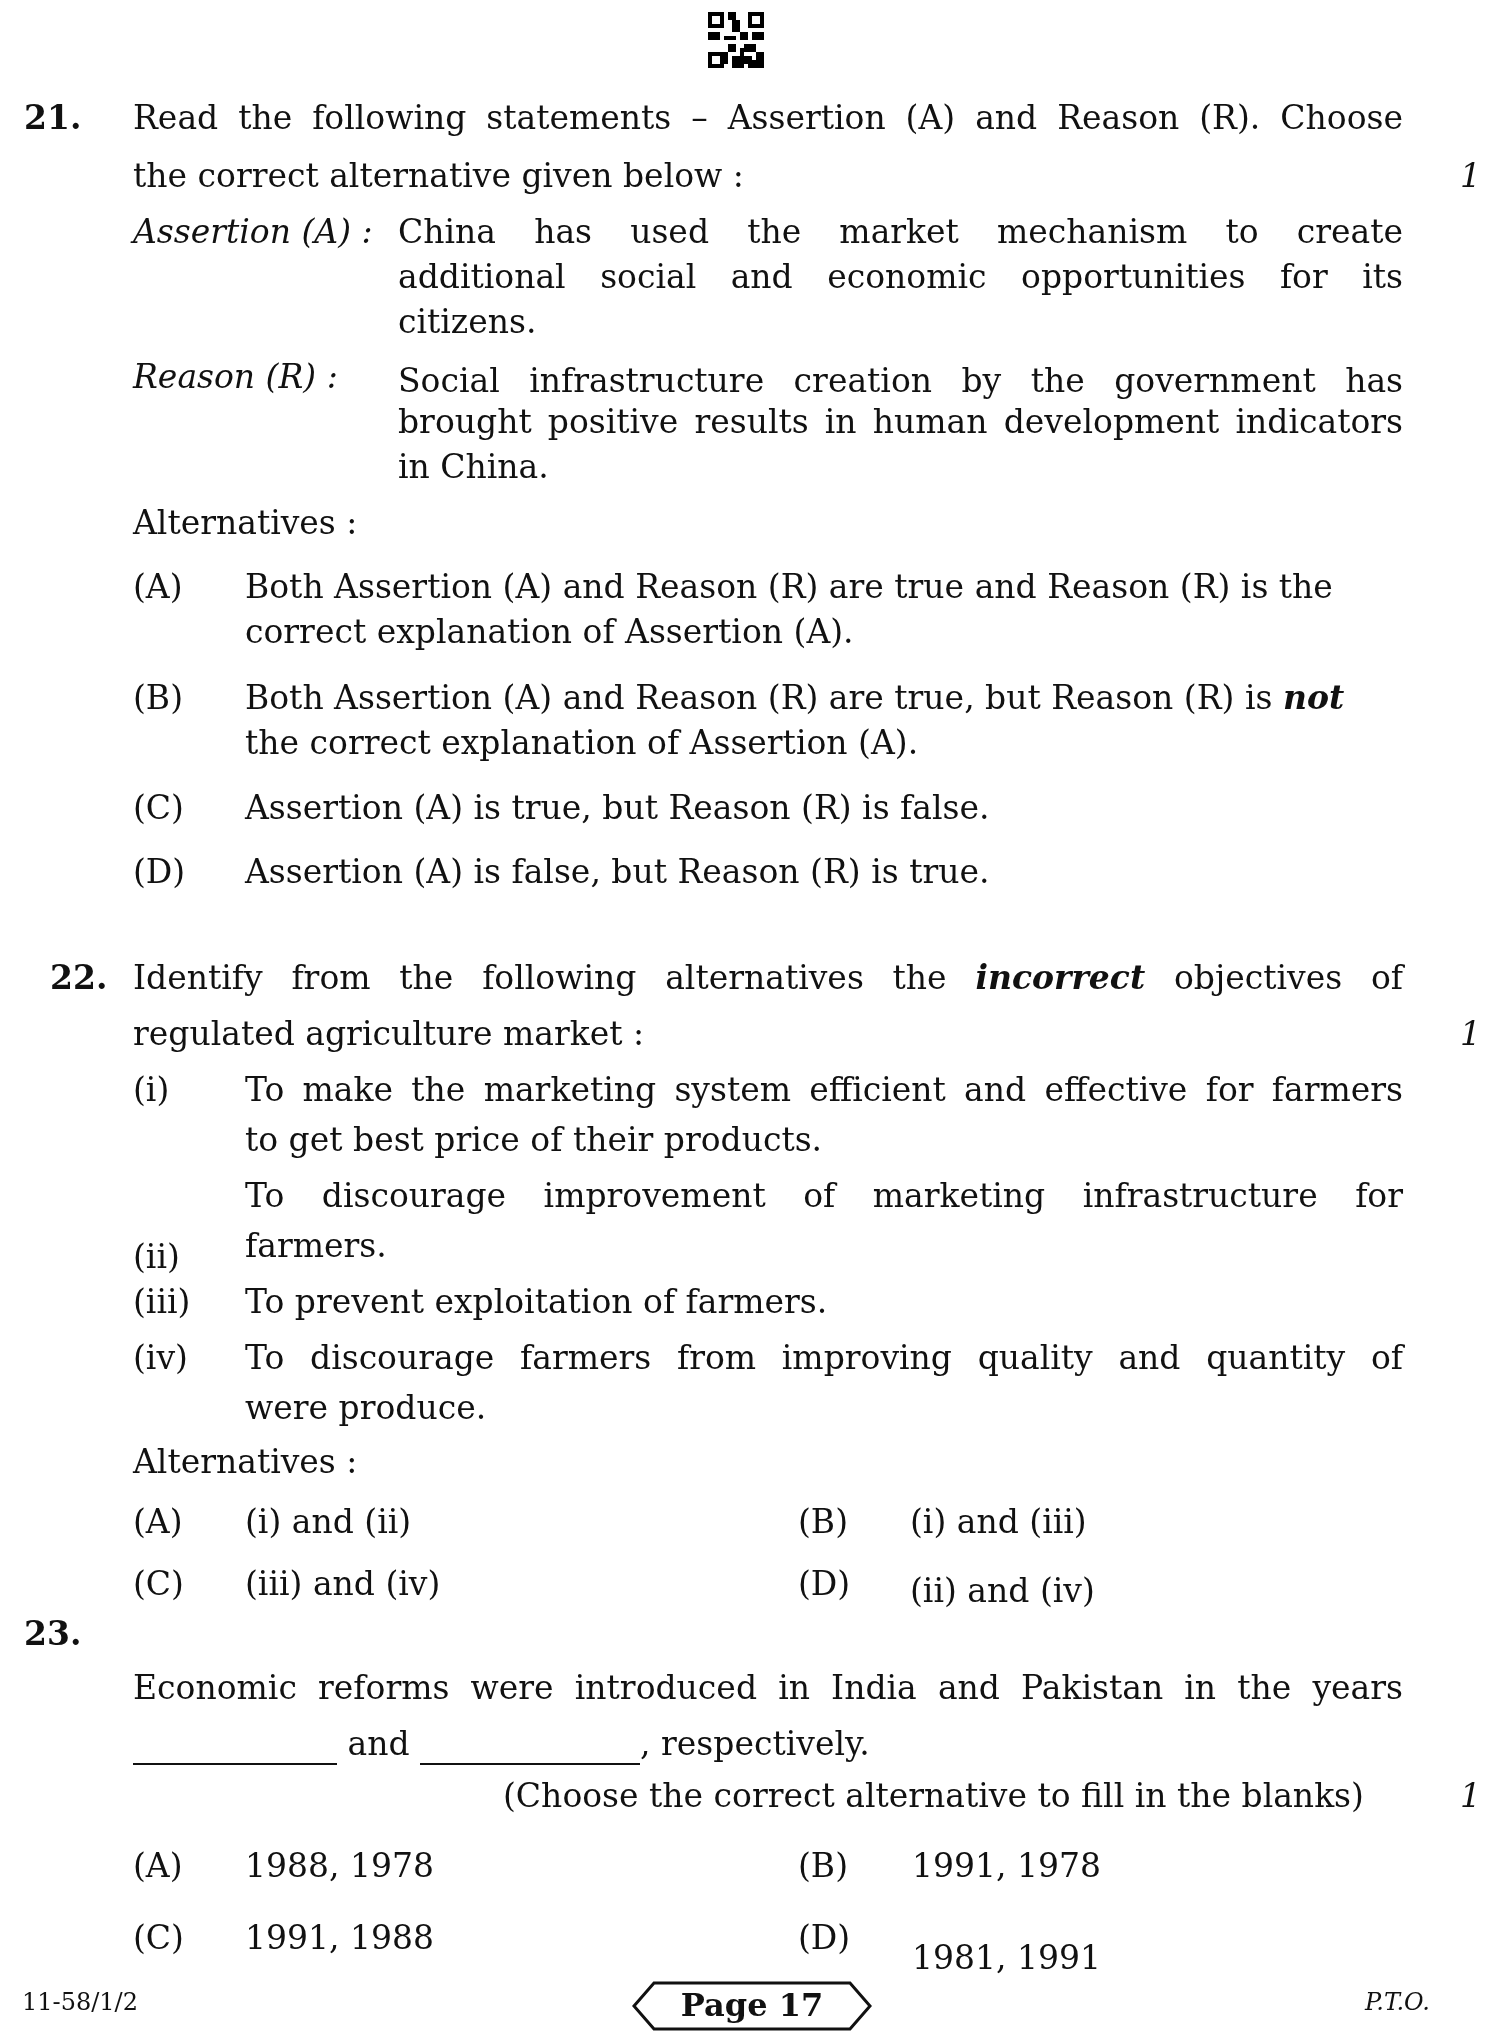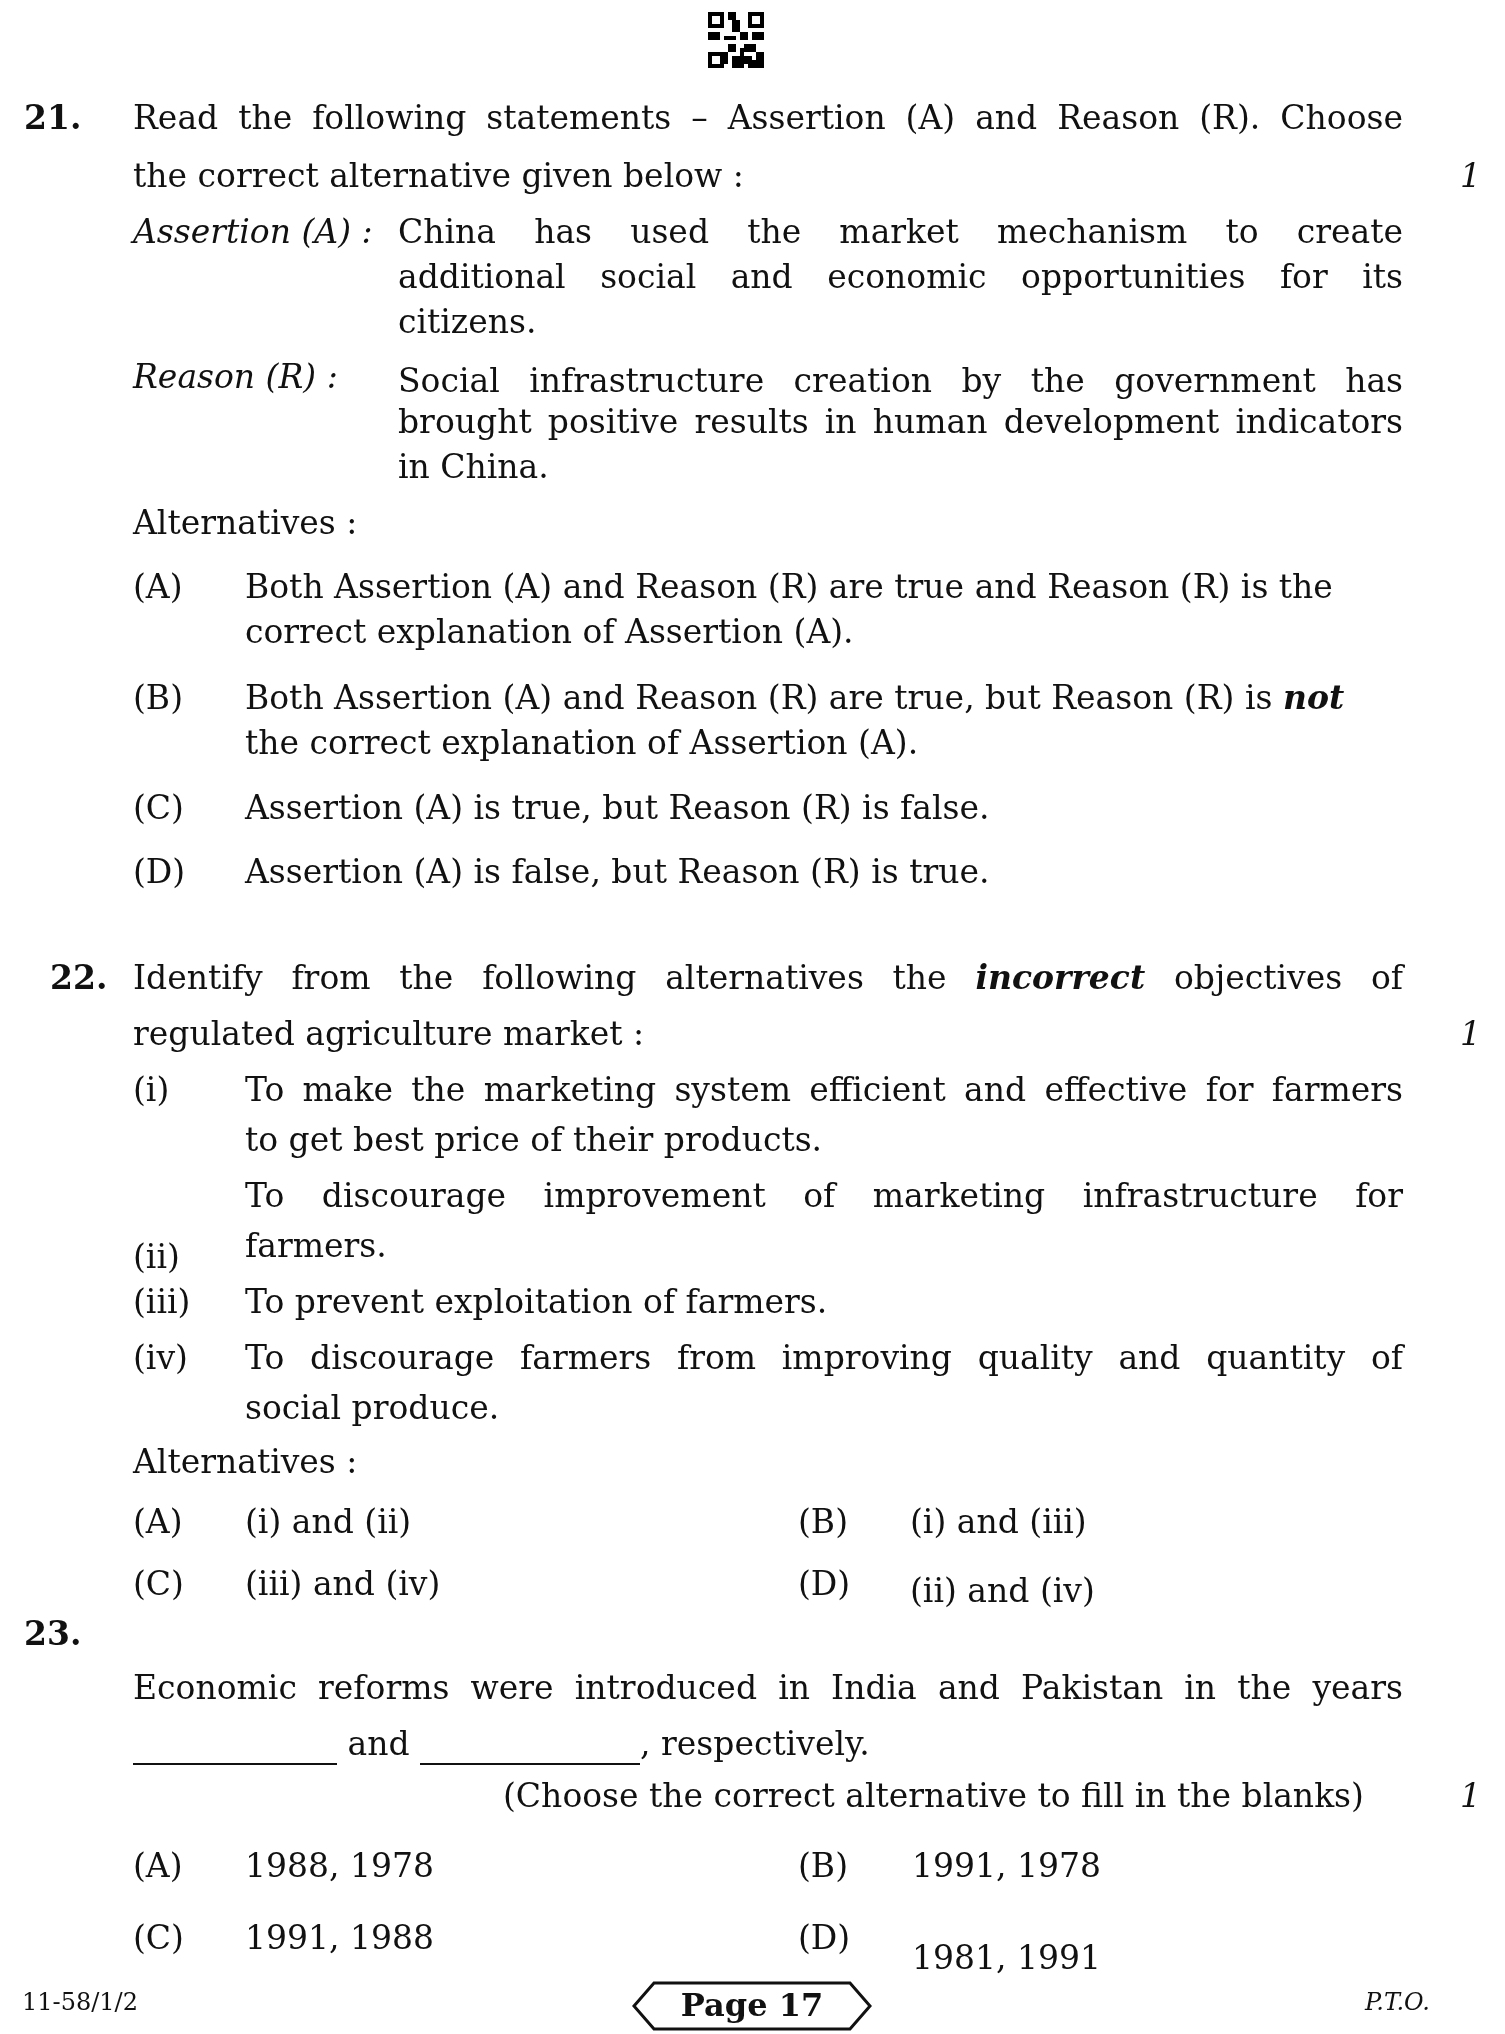--- a/index.html
+++ b/index.html
@@ -100,21 +100,21 @@
 
   <div class="optlabel" style="left:133px; top:1237px;">(ii)</div>
   <div class="justify" style="left:245px; top:1176px; width:1158px;">To discourage improvement of marketing infrastructure for</div>
   <div class="line" style="left:245px; top:1226px;">farmers.</div>
 
   <div class="optlabel" style="left:133px; top:1282px;">(iii)</div>
   <div class="line" style="left:245px; top:1282px;">To prevent exploitation of farmers.</div>
 
   <div class="optlabel" style="left:133px; top:1338px;">(iv)</div>
   <div class="justify" style="left:245px; top:1338px; width:1158px;">To discourage farmers from improving quality and quantity of</div>
-  <div class="line" style="left:245px; top:1388px;">social produce.</div>
+  <div class="line" style="left:245px; top:1388px;">were produce.</div>
 
   <div class="line" style="left:133px; top:1442px;">Alternatives :</div>
 
   <div class="optlabel" style="left:133px; top:1502px;">(A)</div>
   <div class="line" style="left:245px; top:1502px;">(i) and (ii)</div>
   <div class="optlabel" style="left:798px; top:1502px;">(B)</div>
   <div class="line" style="left:910px; top:1502px;">(i) and (iii)</div>
 
   <div class="optlabel" style="left:133px; top:1564px;">(C)</div>
   <div class="line" style="left:245px; top:1564px;">(iii) and (iv)</div>

